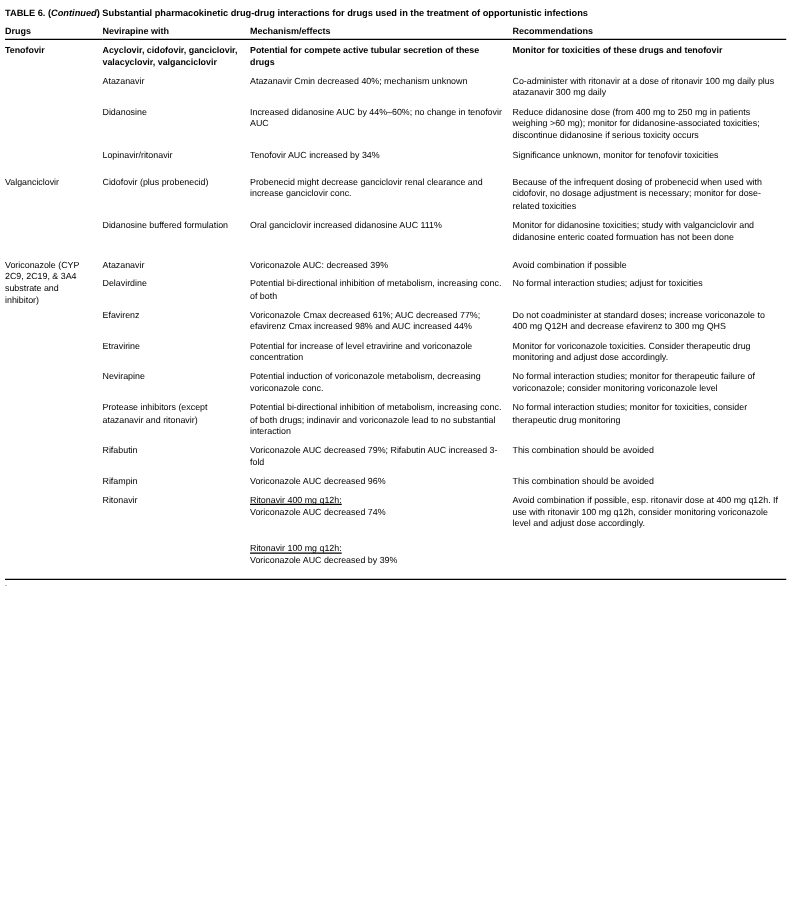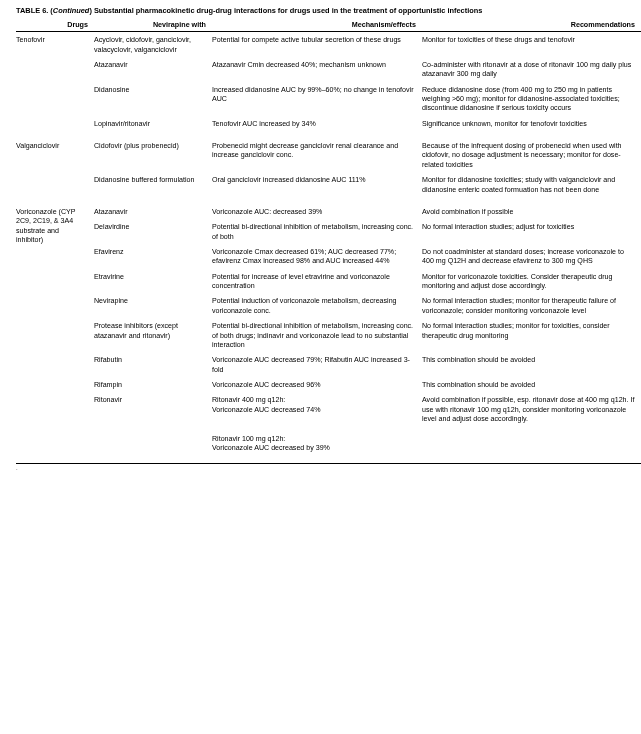--- a/index.html
+++ b/index.html
@@ -10,21 +10,21 @@
   body {
     width: 641px;
     min-height: 734px;
     font-family: "Liberation Sans", sans-serif;
     color: #000000;
     font-size: 7.2px;
   }
   .page {
     width: 538px;
     box-sizing: border-box;
-    padding: 6px 8px 4px 16px;
+    padding: 6px 8px 4px 4px;
     position: relative;
   }
   .table-caption {
     font-size: 7.4px;
     font-weight: bold;
     line-height: 1.25;
     margin: 0 0 4px 0;
     text-align: left;
   }
   .table-caption .cont {
@@ -33,48 +33,50 @@
   table.dtab {
     width: 625px;
     border-collapse: collapse;
     table-layout: fixed;
   }
   table.dtab col.c1 { width: 78px; }
   table.dtab col.c2 { width: 118px; }
   table.dtab col.c3 { width: 210px; }
   table.dtab col.c4 { width: 219px; }
   thead th {
-    text-align: right;
+    text-align: left;
     font-size: 7.2px;
     font-weight: bold;
     padding: 1px 6px 2px 0;
     border-bottom: 1.1px solid #000;
     vertical-align: bottom;
     margin-top: 12px;
   }
   tbody td {
     vertical-align: top;
     padding: 3px 6px 3px 0;
     font-size: 7.1px;
     line-height: 1.32;
   }
   tbody tr.grp-first td {
     padding-top: 4px;
+    font-weight: bold;
   }
   tbody tr.spacer td {
     padding: 0;
     height: 7px;
     line-height: 7px;
     font-size: 1px;
   }
   .drugcell {
     font-size: 7.1px;
     line-height: 1.32;
   }
   .u {
+    text-decoration: underline;
   }
   .sub {
     margin-top: 20px;
   }
   .foot-rule {
     width: 625px;
     border-top: 1.1px solid #000;
     margin-top: 6px;
   }
   .foot-dot {
@@ -116,21 +118,21 @@
         <td>Potential for compete active tubular secretion of these drugs</td>
         <td>Monitor for toxicities of these drugs and tenofovir</td>
       </tr>
       <tr>
         <td>Atazanavir</td>
         <td>Atazanavir Cmin decreased 40%; mechanism unknown</td>
         <td>Co-administer with ritonavir at a dose of ritonavir 100 mg daily plus atazanavir 300 mg daily</td>
       </tr>
       <tr>
         <td>Didanosine</td>
-        <td>Increased didanosine AUC by 99%–60%; no change in tenofovir AUC</td>
+        <td>Increased didanosine AUC by 44%–60%; no change in tenofovir AUC</td>
         <td>Reduce didanosine dose (from 400 mg to 250 mg in patients weighing &gt;60 mg); monitor for didanosine-associated toxicities; discontinue didanosine if serious toxicity occurs</td>
       </tr>
       <tr>
         <td>Lopinavir/ritonavir</td>
         <td>Tenofovir AUC increased by 34%</td>
         <td>Significance unknown, monitor for tenofovir toxicities</td>
       </tr>
 
       <tr class="spacer">
           <td colspan="4"></td>

